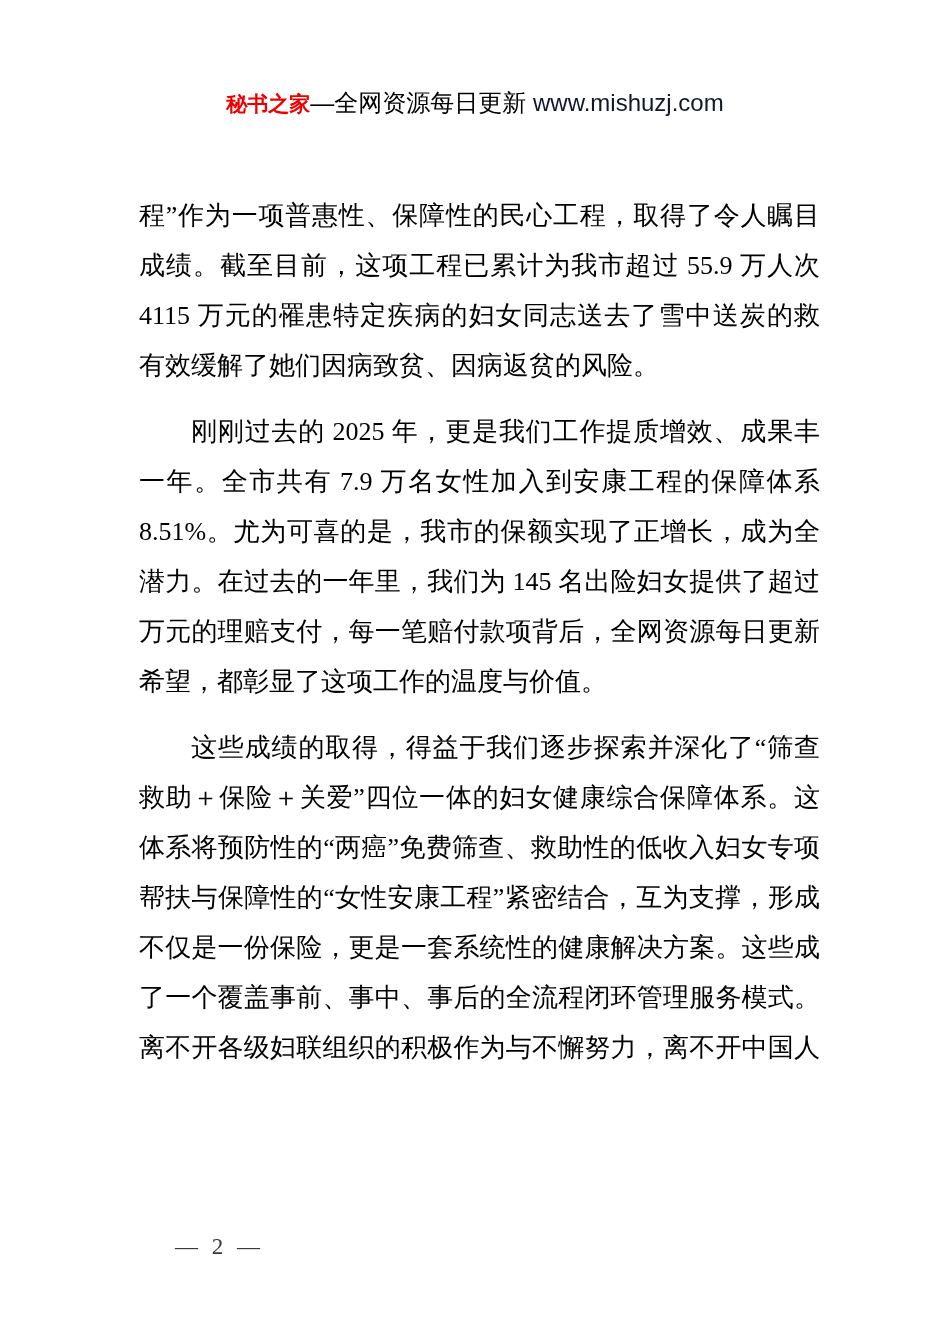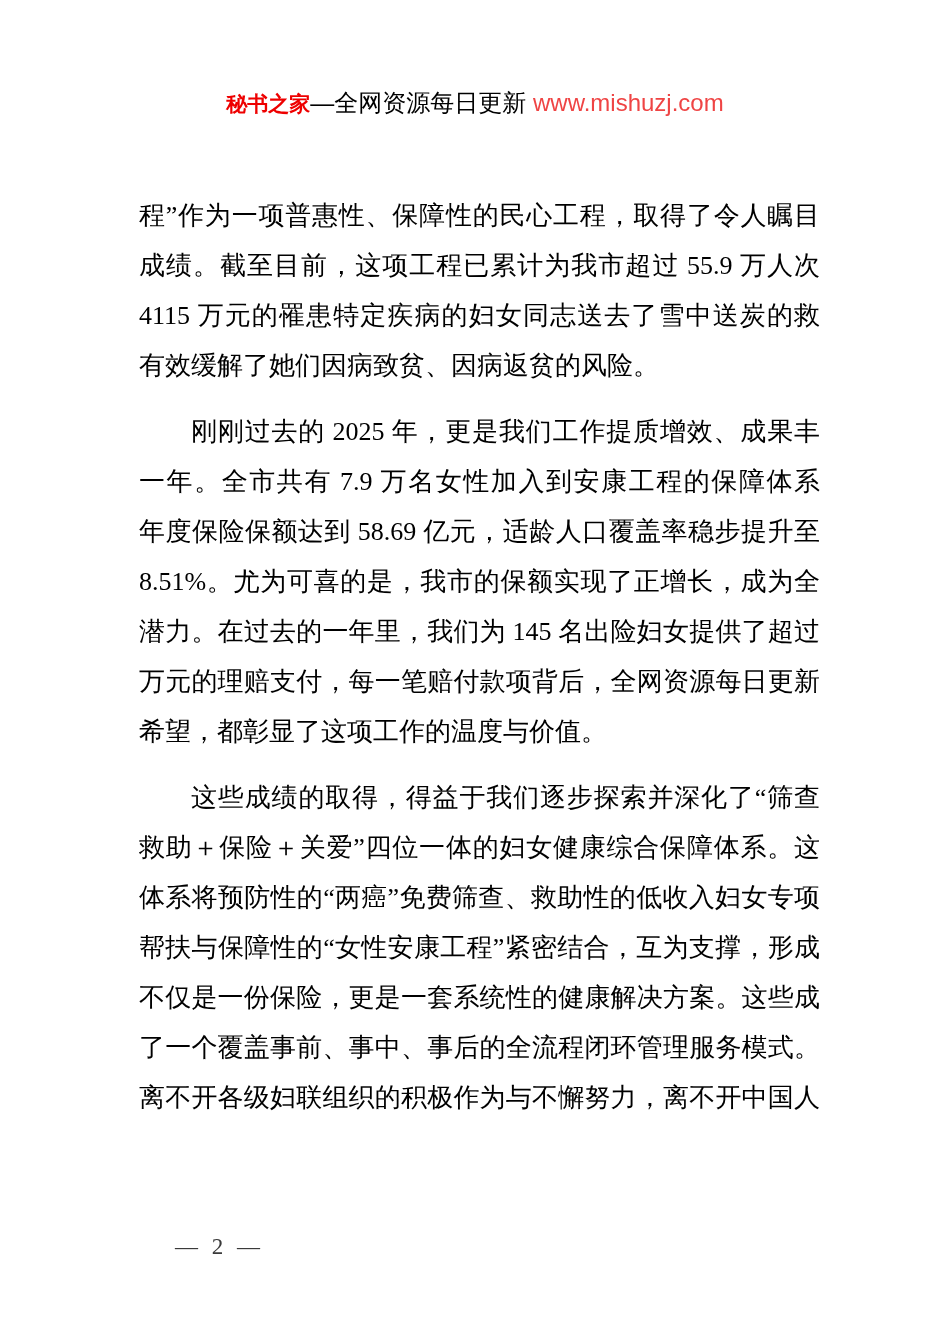--- a/index.html
+++ b/index.html
@@ -57,34 +57,33 @@
     color: #3a3a3a;
     letter-spacing: 4px;
   }
 </style>
 </head>
 <body>
 
 <div class="page">
 
   <div class="doc-header">
-    <span class="brand" style="color: rgb(238, 0, 0);">秘书之家</span><span class="tagline" style="color: rgb(0, 0, 0); margin-top: 9px;">—全网资源每日更新 </span><span class="url" style="color: #ef4444;">www.mishuzj.com</span>
+    <span class="brand" style="color: rgb(238, 0, 0);">秘书之家</span><span class="tagline" style="color: rgb(0, 0, 0); margin-top: 9px;">—全网资源每日更新 </span><span class="url" style="color: #0f172a;">www.mishuzj.com</span>
   </div>
 
   <div class="doc-body">
       <div class="paragraph ends-here">
         <div class="text-line">程”作为一项普惠性、保障性的民心工程，取得了令人瞩目的</div>
         <div class="text-line">成绩。截至目前，这项工程已累计为我市超过 55.9 万人次的女</div>
         <div class="text-line">4115 万元的罹患特定疾病的妇女同志送去了雪中送炭的救助款，</div>
         <div class="text-line">有效缓解了她们因病致贫、因病返贫的风险。</div>
       </div>
       <div class="paragraph indent-first ends-here">
         <div class="text-line">刚刚过去的 2025 年，更是我们工作提质增效、成果丰硕的</div>
         <div class="text-line">一年。全市共有 7.9 万名女性加入到安康工程的保障体系中，</div>
-        <div class="text-line">年度保险保额达到 58.69 亿元，适龄人口覆盖率稳步提升至</div>
         <div class="text-line">8.51%。尤为可喜的是，我市的保额实现了正增长，成为全省</div>
         <div class="text-line">潜力。在过去的一年里，我们为 145 名出险妇女提供了超过 615</div>
         <div class="text-line">万元的理赔支付，每一笔赔付款项背后，全网资源每日更新</div>
         <div class="text-line">希望，都彰显了这项工作的温度与价值。</div>
       </div>
       <div class="paragraph indent-first">
         <div class="text-line">这些成绩的取得，得益于我们逐步探索并深化了“筛查＋</div>
         <div class="text-line">救助＋保险＋关爱”四位一体的妇女健康综合保障体系。这个</div>
         <div class="text-line">体系将预防性的“两癌”免费筛查、救助性的低收入妇女专项</div>
         <div class="text-line">帮扶与保障性的“女性安康工程”紧密结合，互为支撑，形成</div>

